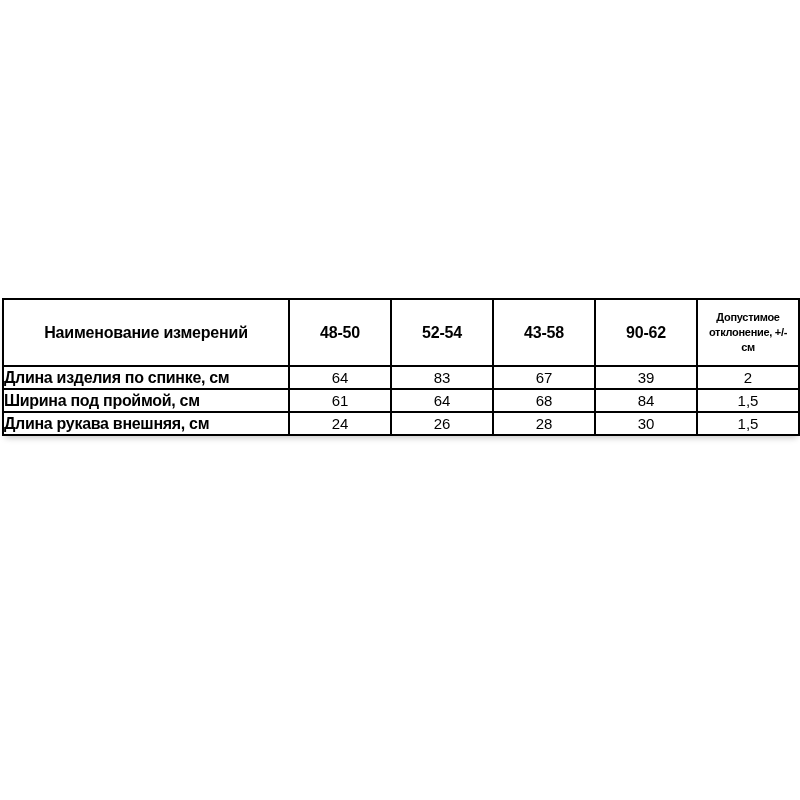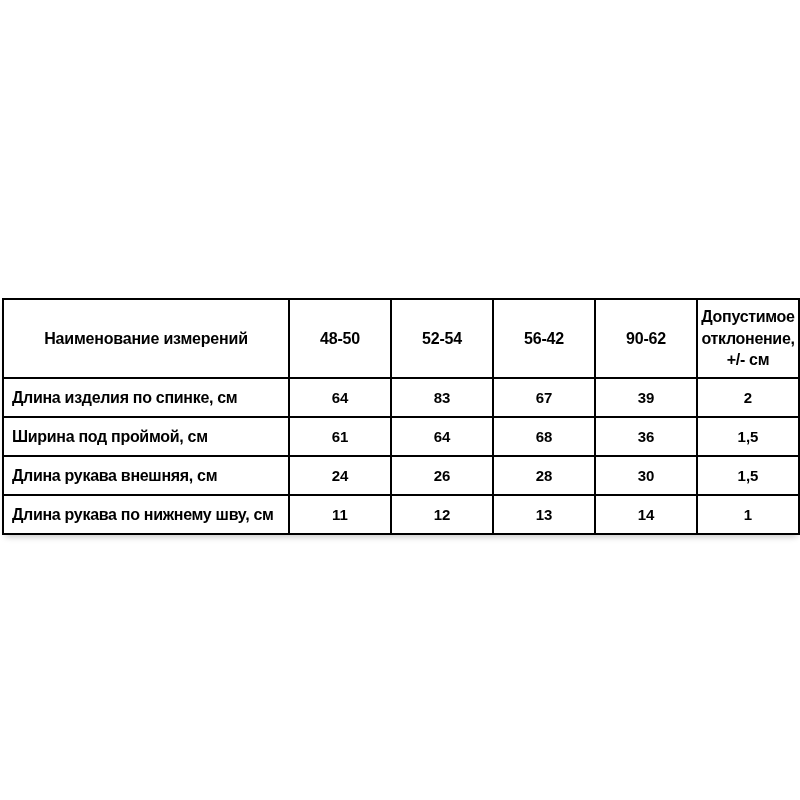--- a/index.html
+++ b/index.html
@@ -22,53 +22,53 @@
     top: 298px;
     width: 796px;
     border-collapse: collapse;
     table-layout: fixed;
     background: #ffffff;
     box-shadow: 0 5px 6px -3px rgba(0,0,0,0.22);
   }
   table.size-table th,
   table.size-table td {
     border: 2px solid #000000;
-    padding: 8px;
+    padding: 0;
     vertical-align: middle;
     overflow: hidden;
   }
   thead th {
     border-bottom-width: 3px;
     height: 61px;
     font-weight: 700;
     font-size: 16px;
     text-align: center;
     letter-spacing: -0.2px;
   }
   thead th.tol-header {
-    font-size: 16px;
+    font-size: 11px;
     line-height: 1.35;
     padding: 2px 3px;
     letter-spacing: -0.3px;
   }
   tbody td {
     height: 21px;
   }
   td.label-cell {
     text-align: left;
     padding-left: 4px;
     padding-right: 2px;
     font-weight: 700;
     font-size: 16px;
     letter-spacing: -0.3px;
     white-space: nowrap;
   }
   td.num-cell {
     text-align: center;
-    font-weight: 700;
+    font-weight: 400;
     font-size: 15px;
   }
 </style>
 </head>
 <body>
 
 <div class="canvas">
   <table class="size-table">
     <colgroup>
       <col style="width:286px">
@@ -76,53 +76,45 @@
       <col style="width:102px">
       <col style="width:102px">
       <col style="width:102px">
       <col style="width:102px">
     </colgroup>
     <thead>
       <tr>
         <th>Наименование измерений</th>
         <th>48-50</th>
         <th>52-54</th>
-        <th>56-42</th>
+        <th>43-58</th>
         <th>90-62</th>
         <th class="tol-header">Допустимое отклонение, +/- см</th>
       </tr>
     </thead>
     <tbody>
       <tr>
         <td class="label-cell">Длина изделия по спинке, см</td>
         <td class="num-cell">64</td>
         <td class="num-cell">83</td>
         <td class="num-cell">67</td>
         <td class="num-cell">39</td>
         <td class="num-cell">2</td>
       </tr>
       <tr>
         <td class="label-cell">Ширина под проймой, см</td>
         <td class="num-cell">61</td>
         <td class="num-cell">64</td>
         <td class="num-cell">68</td>
-        <td class="num-cell">36</td>
+        <td class="num-cell">84</td>
         <td class="num-cell">1,5</td>
       </tr>
       <tr>
         <td class="label-cell">Длина рукава внешняя, см</td>
         <td class="num-cell">24</td>
         <td class="num-cell">26</td>
         <td class="num-cell">28</td>
         <td class="num-cell">30</td>
         <td class="num-cell">1,5</td>
       </tr>
-      <tr>
-        <td class="label-cell">Длина рукава по нижнему шву, см</td>
-        <td class="num-cell">11</td>
-        <td class="num-cell">12</td>
-        <td class="num-cell">13</td>
-        <td class="num-cell">14</td>
-        <td class="num-cell">1</td>
-      </tr>
     </tbody>
   </table>
 </div>
 
 </body></html>

